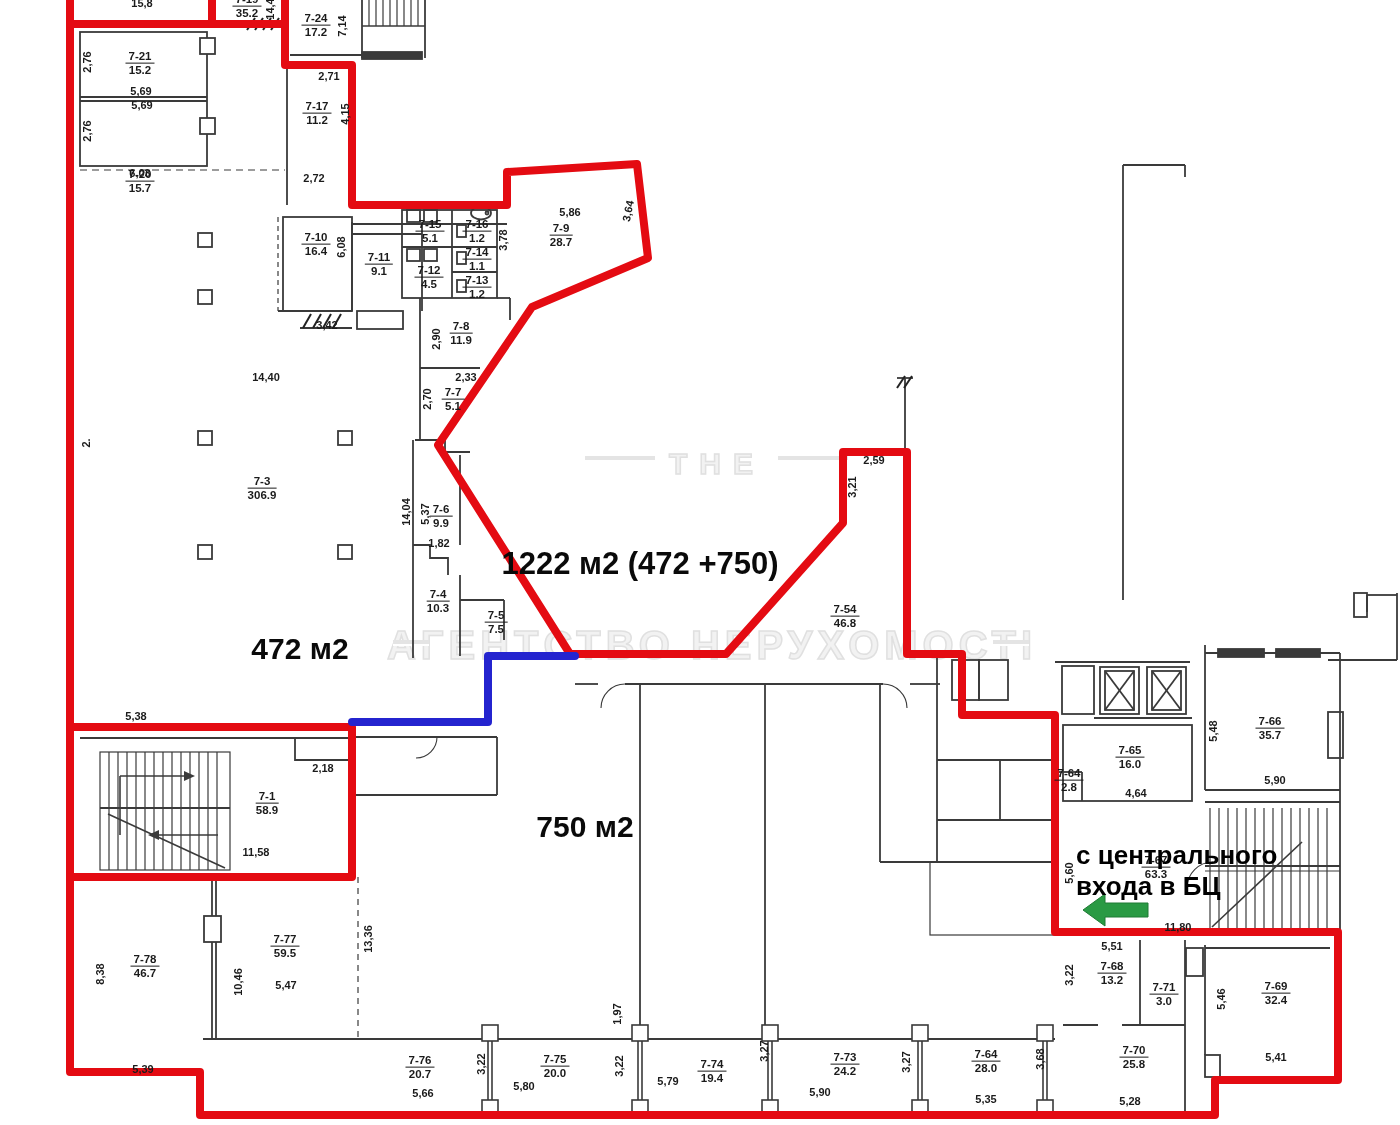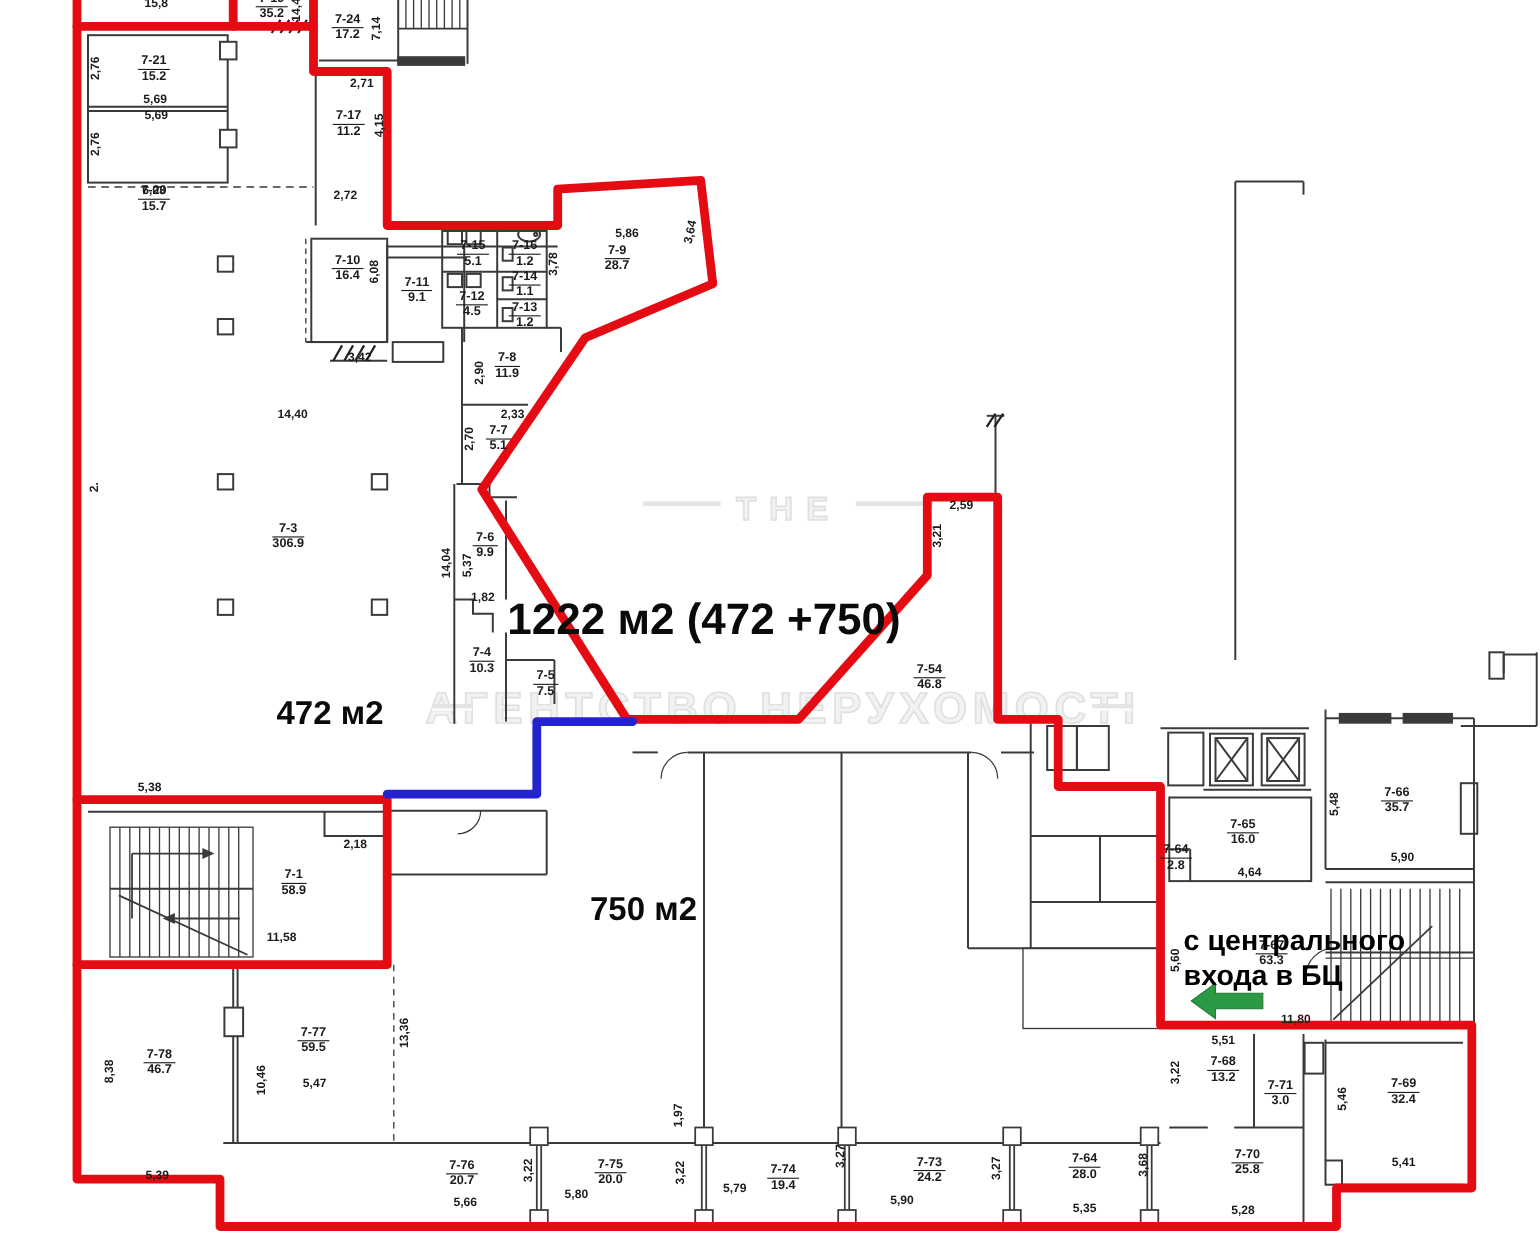--- a/index.html
+++ b/index.html
@@ -357,21 +357,21 @@
         <span class="area">28.7</span>
       </div>
       <div class="room-label" style="left: 461px; top: 333px;">
         <span class="num">7-8</span>
         <span class="area">11.9</span>
       </div>
       <div class="room-label" style="left: 441px; top: 399px; margin-left: 12px;">
         <span class="num">7-7</span>
         <span class="area">5.1</span>
       </div>
-      <div class="room-label" style="left: 441px; top: 496px;">
+      <div class="room-label" style="left: 441px; top: 516px;">
         <span class="num">7-6</span>
         <span class="area">9.9</span>
       </div>
       <div class="room-label" style="left: 438px; top: 601px;">
         <span class="num">7-4</span>
         <span class="area">10.3</span>
       </div>
       <div class="room-label" style="left: 484px; top: 622px; margin-left: 12px;">
         <span class="num">7-5</span>
         <span class="area">7.5</span>
@@ -496,21 +496,21 @@
       <div class="dim-label" style="transform: translate(-50%, -50%) rotate(-90deg); left: 619px; top: 1066px;">3,22</div>
       <div class="dim-label" style="transform: translate(-50%, -50%) rotate(-90deg); left: 617px; top: 1014px;">1,97</div>
       <div class="dim-label" style="transform: translate(-50%, -50%) rotate(0deg); left: 524px; top: 1086px;">5,80</div>
       <div class="dim-label" style="transform: translate(-50%, -50%) rotate(0deg); left: 668px; top: 1081px;">5,79</div>
       <div class="dim-label" style="transform: translate(-50%, -50%) rotate(0deg); left: 423px; top: 1093px;">5,66</div>
       <div class="dim-label" style="transform: translate(-50%, -50%) rotate(0deg); left: 286px; top: 985px;">5,47</div>
       <div class="dim-label" style="transform: translate(-50%, -50%) rotate(-90deg); left: 238px; top: 982px;">10,46</div>
       <div class="dim-label" style="transform: translate(-50%, -50%) rotate(-90deg); left: 368px; top: 939px;">13,36</div>
       <div class="dim-label" style="transform: translate(-50%, -50%) rotate(-90deg); left: 100px; top: 974px;">8,38</div>
       <div class="dim-label" style="transform: translate(-50%, -50%) rotate(0deg); left: 143px; top: 1069px;">5,39</div>
-      <div class="area-label" style="font-size: 40px; left: 640px; top: 564px;">1222 м2 (472 +750)</div>
+      <div class="area-label" style="font-size: 31px; left: 640px; top: 564px;">1222 м2 (472 +750)</div>
       <div class="area-label" style="font-size: 30px; left: 300px; top: 649px;">472 м2</div>
       <div class="area-label" style="font-size: 30px; left: 585px; top: 827px;">750 м2</div>
     </div>
 
   <div class="entrance-note">
     <span>с центрального</span>
     <span>входа в БЦ</span>
   </div>
 
 </div>

